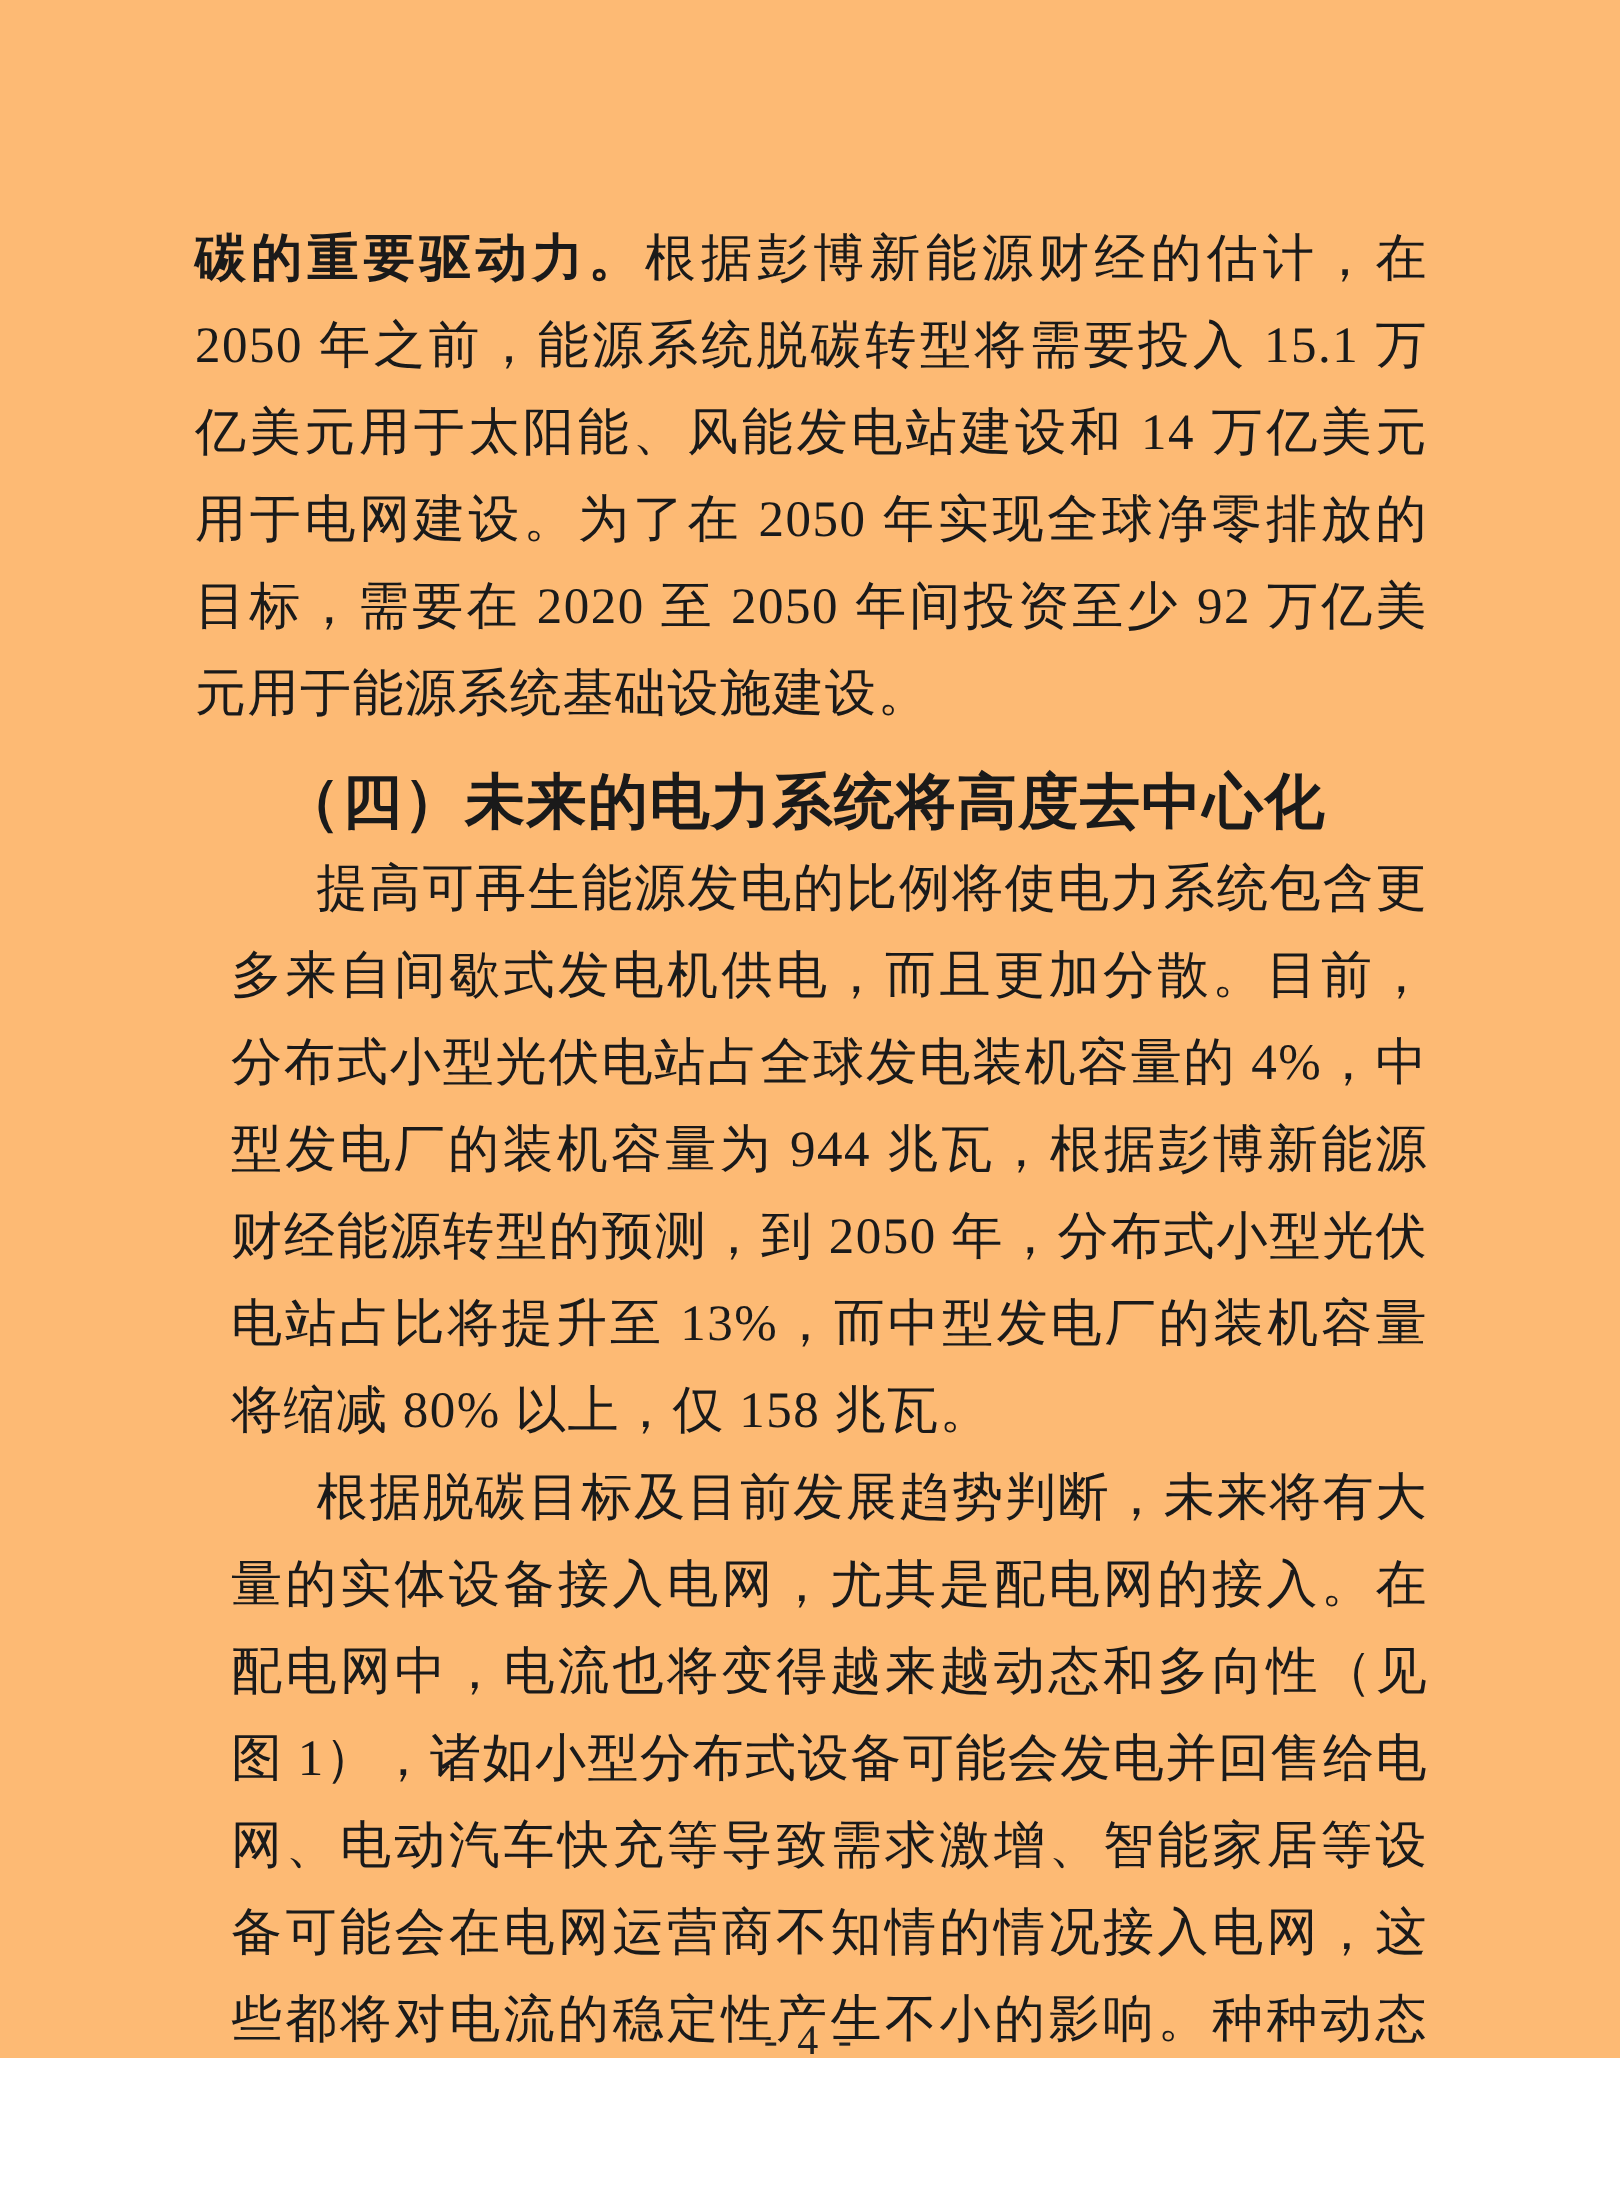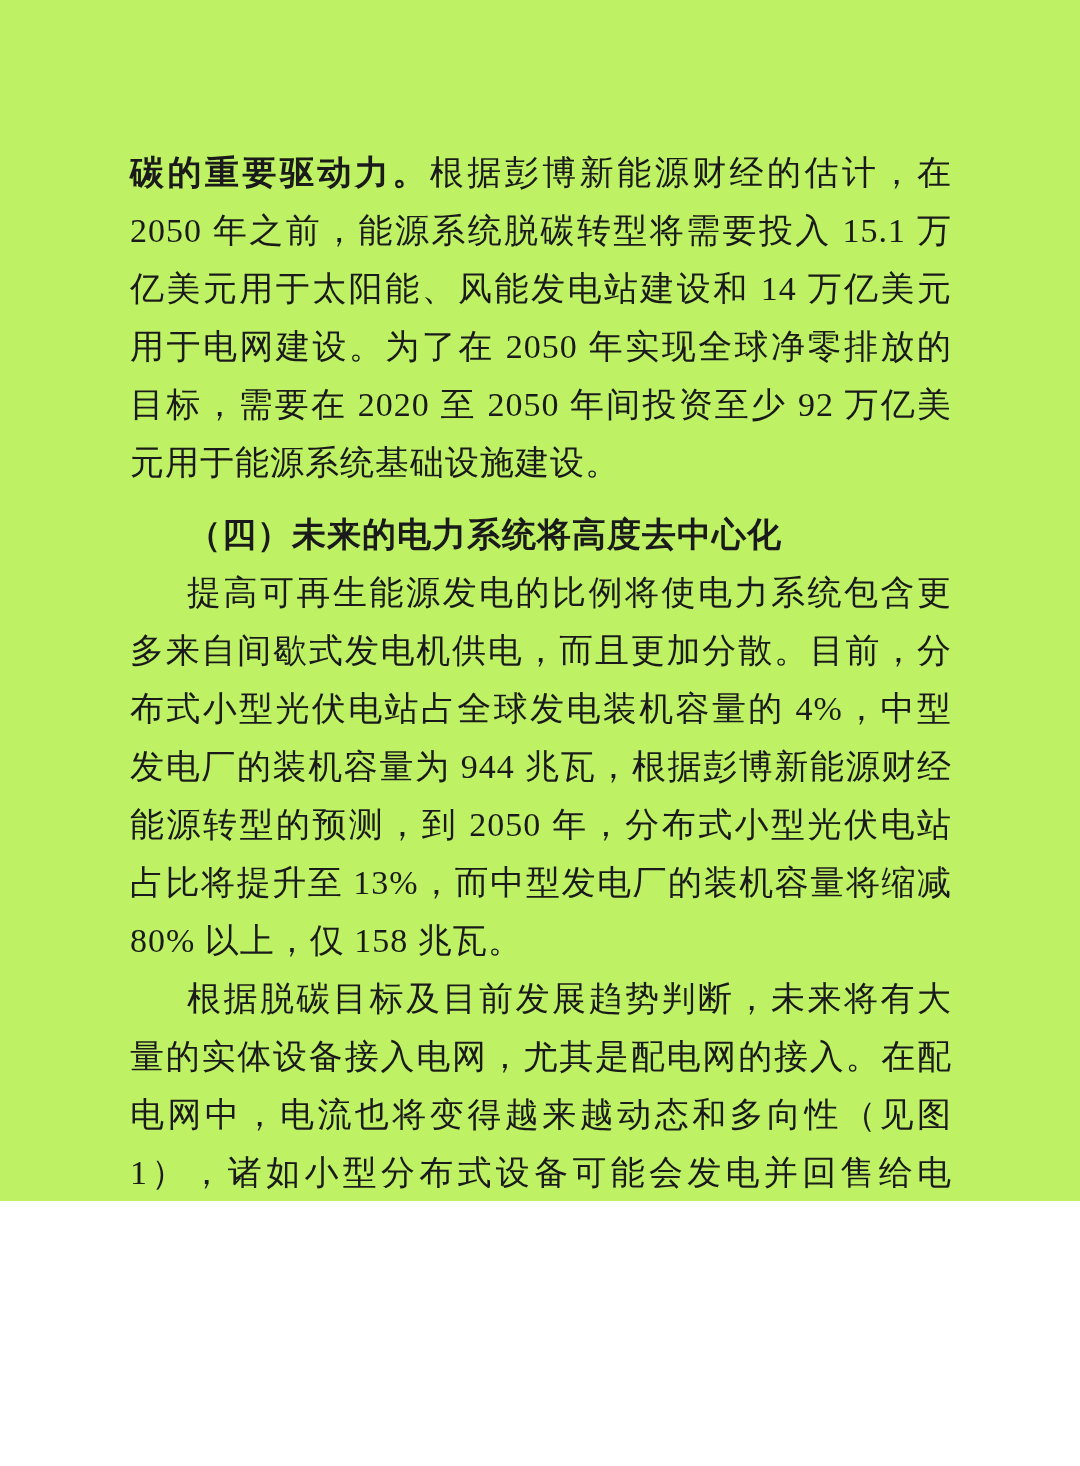--- a/index.html
+++ b/index.html
@@ -3,48 +3,49 @@
 <meta charset="utf-8">
 <style>
   html, body {
     margin: 0;
     padding: 0;
     background: #ffffff;
   }
   .page {
     position: relative;
     width: 1080px;
-    height: 1201px;
-    background: #bef264;
+    height: 1372px;
+    background: #fdba74;
     font-family: "Liberation Serif", "DejaVu Serif", serif;
     color: #1a1a1a;
     overflow: hidden;
   }
   .content {
     position: absolute;
     left: 130px;
     top: 144px;
     width: 822px;
   }
   .para {
     font-size: 34px;
     line-height: 58px;
     text-align: justify;
     text-align-last: left;
     margin: 0;
     letter-spacing: 1px;
   }
   .para.indent {
     text-indent: 57px;
+    margin-left: 24px;
   }
   .para .lead-bold {
     font-weight: bold;
   }
   .heading {
-    font-size: 34px;
+    font-size: 40px;
     line-height: 58px;
     font-weight: bold;
     margin: 14px 0 0 0;
     text-indent: 57px;
     letter-spacing: 1px;
   }
   .footer {
     position: absolute;
     left: 0;
     right: 0;

